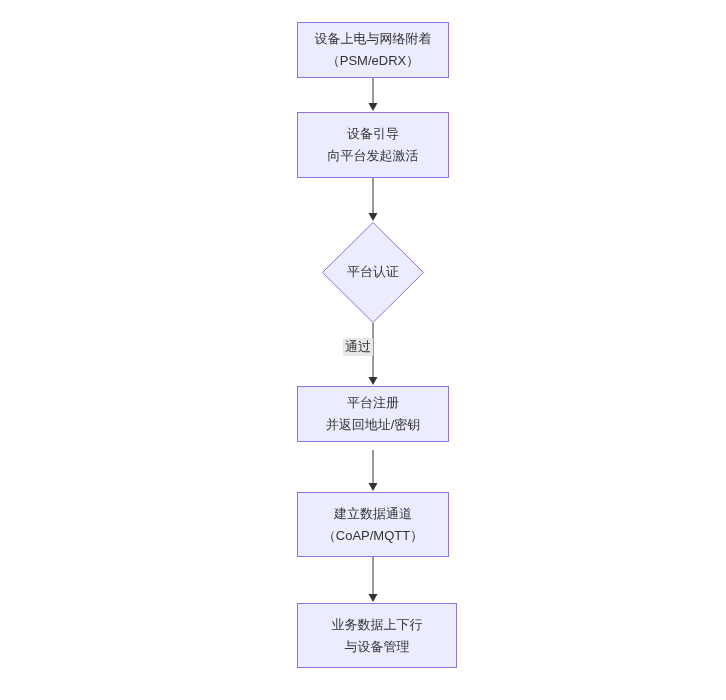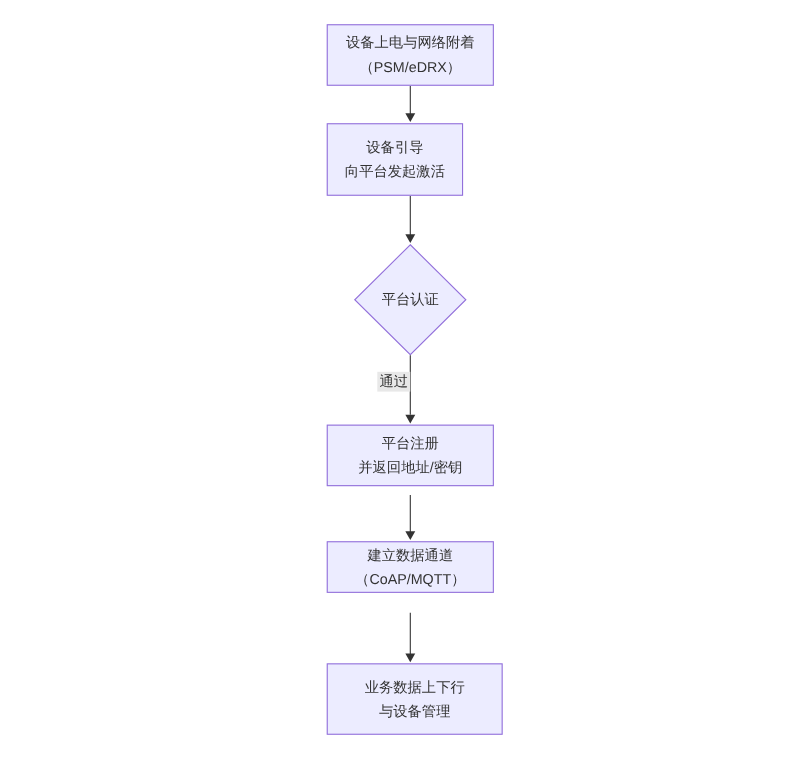--- a/index.html
+++ b/index.html
@@ -79,35 +79,35 @@
 
     <line x1="373" y1="557" x2="373" y2="595" stroke="#333333" stroke-width="1"></line>
     <polygon points="373,602 368.5,594 377.5,594" fill="#333333"></polygon>
   </svg>
 
   <div class="node" style="left:297px; top:22px; width:152px; height:56px;">
     <span>设备上电与网络附着</span>
     <span>（PSM/eDRX）</span>
   </div>
 
-  <div class="node" style="left:297px; top:112px; width:124px; height:66px;">
+  <div class="node" style="left:297px; top:112px; width:152px; height:66px;">
     <span>设备引导</span>
     <span>向平台发起激活</span>
   </div>
 
   <div class="diamond-label" style="left:373px; top:272px;">平台认证</div>
 
   <div class="edge-label" style="left:358px; top:347px;">通过</div>
 
   <div class="node" style="left:297px; top:386px; width:152px; height:56px;">
     <span>平台注册</span>
     <span>并返回地址/密钥</span>
   </div>
 
-  <div class="node" style="left:297px; top:492px; width:152px; height:47px;">
+  <div class="node" style="left:297px; top:492px; width:152px; height:65px;">
     <span>建立数据通道</span>
     <span>（CoAP/MQTT）</span>
   </div>
 
   <div class="node" style="left:297px; top:603px; width:160px; height:65px;">
     <span>业务数据上下行</span>
     <span>与设备管理</span>
   </div>
 
 </div>

